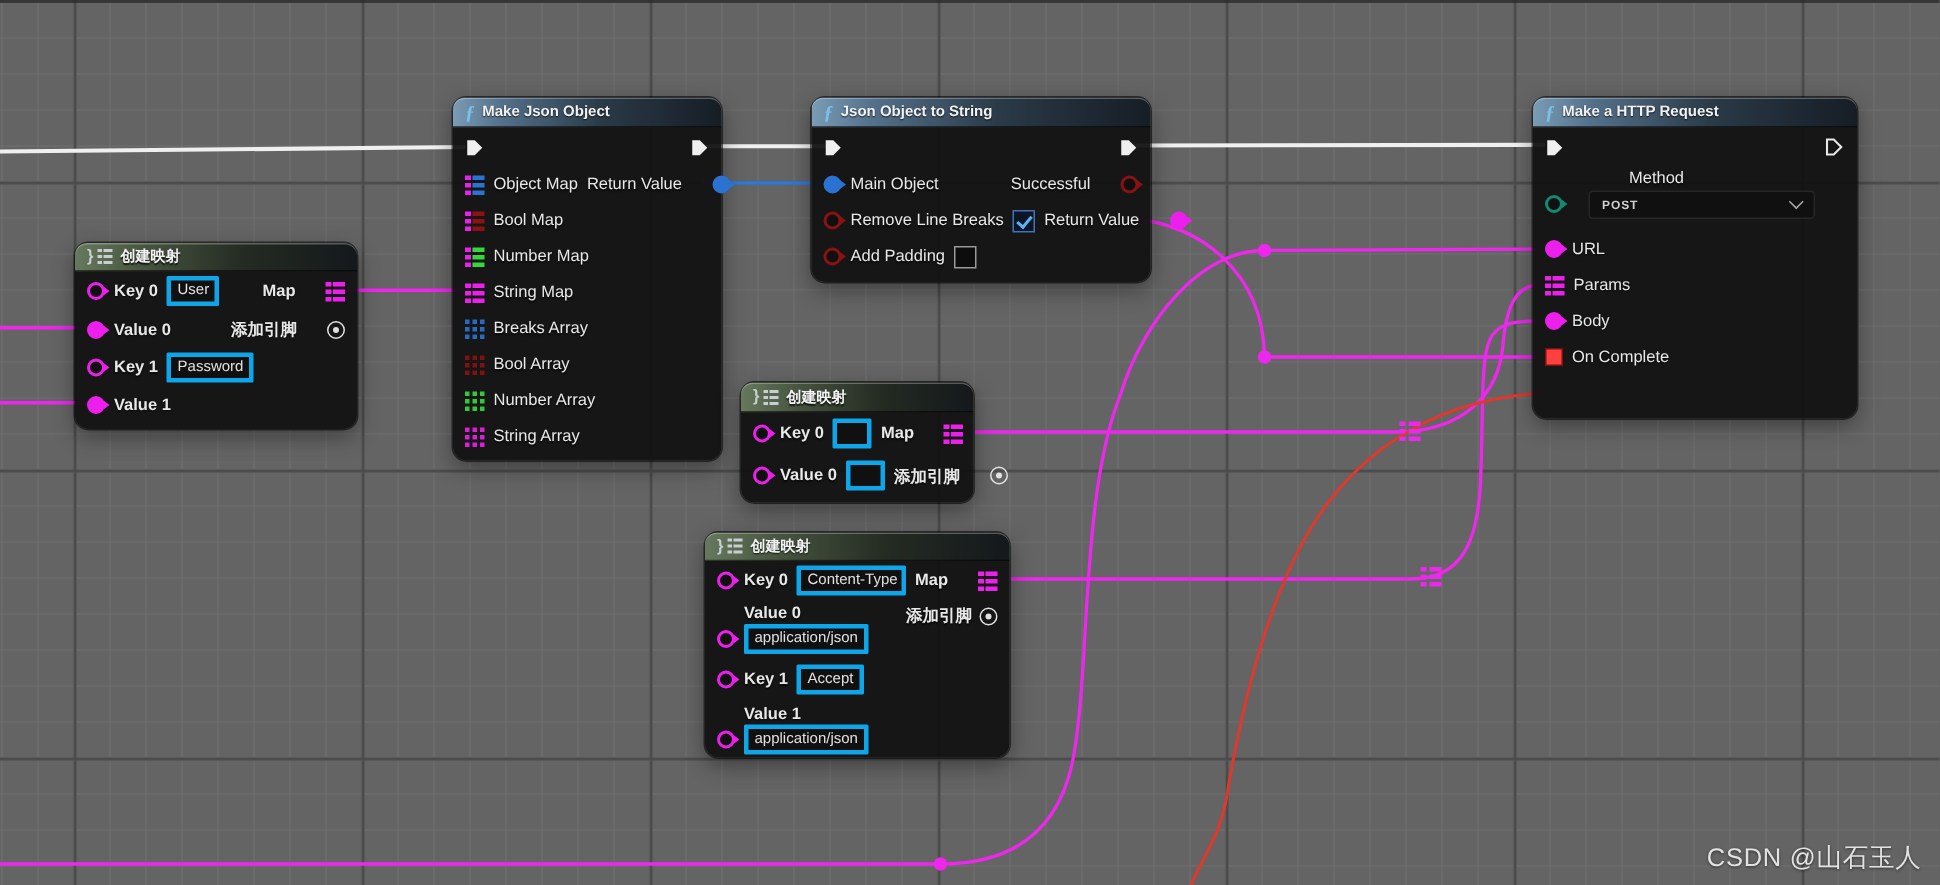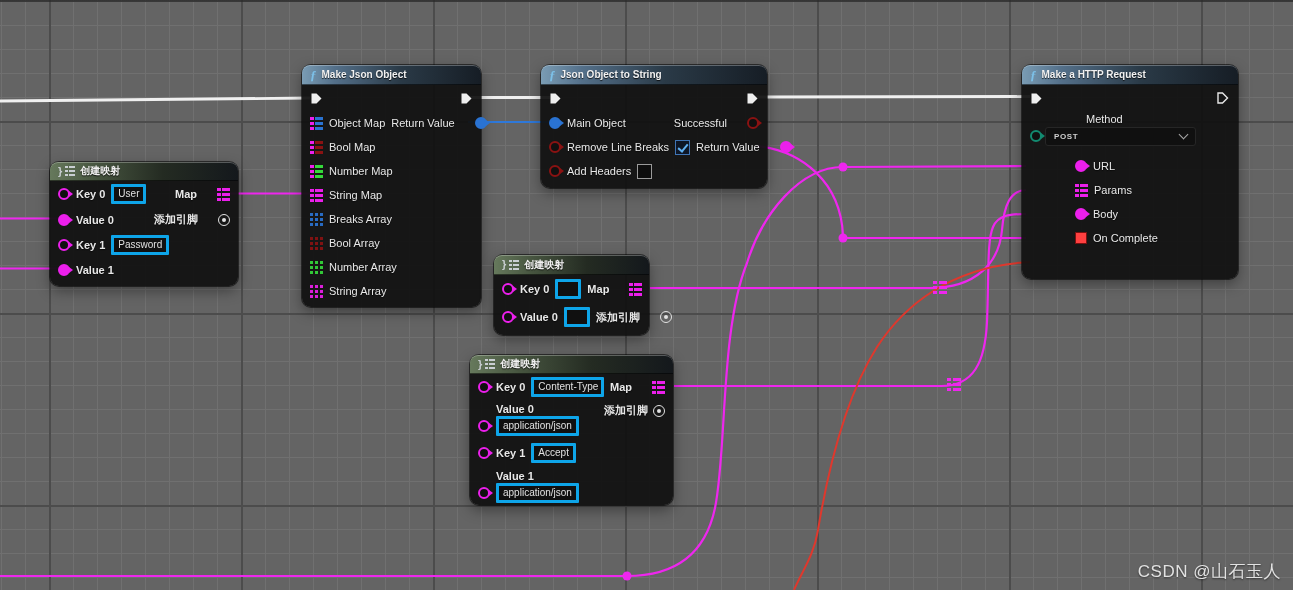--- a/index.html
+++ b/index.html
@@ -72,37 +72,37 @@
   .addpin{width:12px;height:12px;border:1.5px solid #e2e2e2;border-radius:50%;position:relative;
     box-sizing:border-box;flex:0 0 auto;}
   .addpin::after{content:"";position:absolute;left:50%;top:50%;width:4px;height:4px;margin:-2px 0 0 -2px;
     background:#e2e2e2;border-radius:50%;}
   .dropdown{width:133px;height:17px;background:#101010;border:1px solid #262626;border-radius:3px;
     display:flex;align-items:center;justify-content:space-between;padding:0 8px;}
   .dropdown .val{font-size:8px;letter-spacing:.6px;color:#cfcfcf;font-weight:bold;}
   .chev{width:6px;height:6px;border-right:1.5px solid #a8a8a8;border-bottom:1.5px solid #a8a8a8;
     transform:rotate(45deg);margin-top:-3px;}
   .method-label-row{height:14px;display:flex;align-items:flex-end;padding-left:33px;margin-left:31px;}
-  .method-row{height:22px;display:flex;align-items:center;gap:3px;padding:0 8px 0 8px;}
+  .method-row{height:22px;display:flex;align-items:center;gap:17px;padding:0 8px 0 8px;}
 
   .vrow{align-items:flex-end;padding-bottom:3px;}
   .vcol{display:flex;flex-direction:column;gap:1px;}
   .vrow .pin{margin-bottom:4px;}
   .abs-right{position:absolute;right:8px;top:3px;display:flex;align-items:center;gap:5px;}
 
   
   #n-makemap1{left:50px;top:162px;width:188px;height:124px;}
   #n-makemap1 .node-header{height:18px;}
   #n-makemap1 .r1{height:26px;} #n-makemap1 .r2,#n-makemap1 .r3,#n-makemap1 .r4{height:25px;}
   #n-makejson{left:302px;top:65px;width:179px;height:242px;}
   #n-makejson .row{height:24px;}
   #n-json2str{left:541px;top:65px;width:226px;height:123px;}
   #n-json2str .row{height:24px;}
   #n-http{left:1022px;top:65px;width:216px;height:214px;}
-  #n-http .pinrows{margin-top:7px;margin-left:45px;} #n-http .pinrows .row{height:24px;}
+  #n-http .pinrows{margin-top:7px;} #n-http .pinrows .row{height:24px;}
   #n-makemap2{left:494px;top:255px;width:155px;height:80px;}
   #n-makemap2 .row{height:28px;}
   #n-makemap3{left:470px;top:355px;width:203px;height:150px;}
   #n-makemap3 .node-header{height:18px;}
   #n-makemap3 .rk1{height:26px;} #n-makemap3 .rv1{height:36px;}
   #n-makemap3 .rk2{height:28px;} #n-makemap3 .rv2{height:36px;}
 
   .exec-pin{flex:0 0 auto;display:block;}
   .watermark{position:absolute;right:12px;bottom:7px;z-index:3;font-size:17px;color:#e2e2e2;
     text-shadow:0 1px 2px rgba(0,0,0,.55);letter-spacing:.5px;}
@@ -278,21 +278,21 @@
       <span class="pin c-red"></span>
       <span class="lbl">Remove Line Breaks</span>
       <span class="cb checked"></span>
       <span class="right">
         <span class="lbl">Return Value</span>
         <span class="pin c-mag filled"></span>
       </span>
     </div>
     <div class="row">
       <span class="pin c-red"></span>
-      <span class="lbl">Add Headers</span>
+      <span class="lbl">Add Padding</span>
       <span class="cb"></span>
     </div>
   </div>
 
   <div class="node mk" id="n-makemap2">
     <div class="node-header">
       <span class="brace">}</span>
       <span class="map-icon gray">
           <i></i>
           <i></i>

